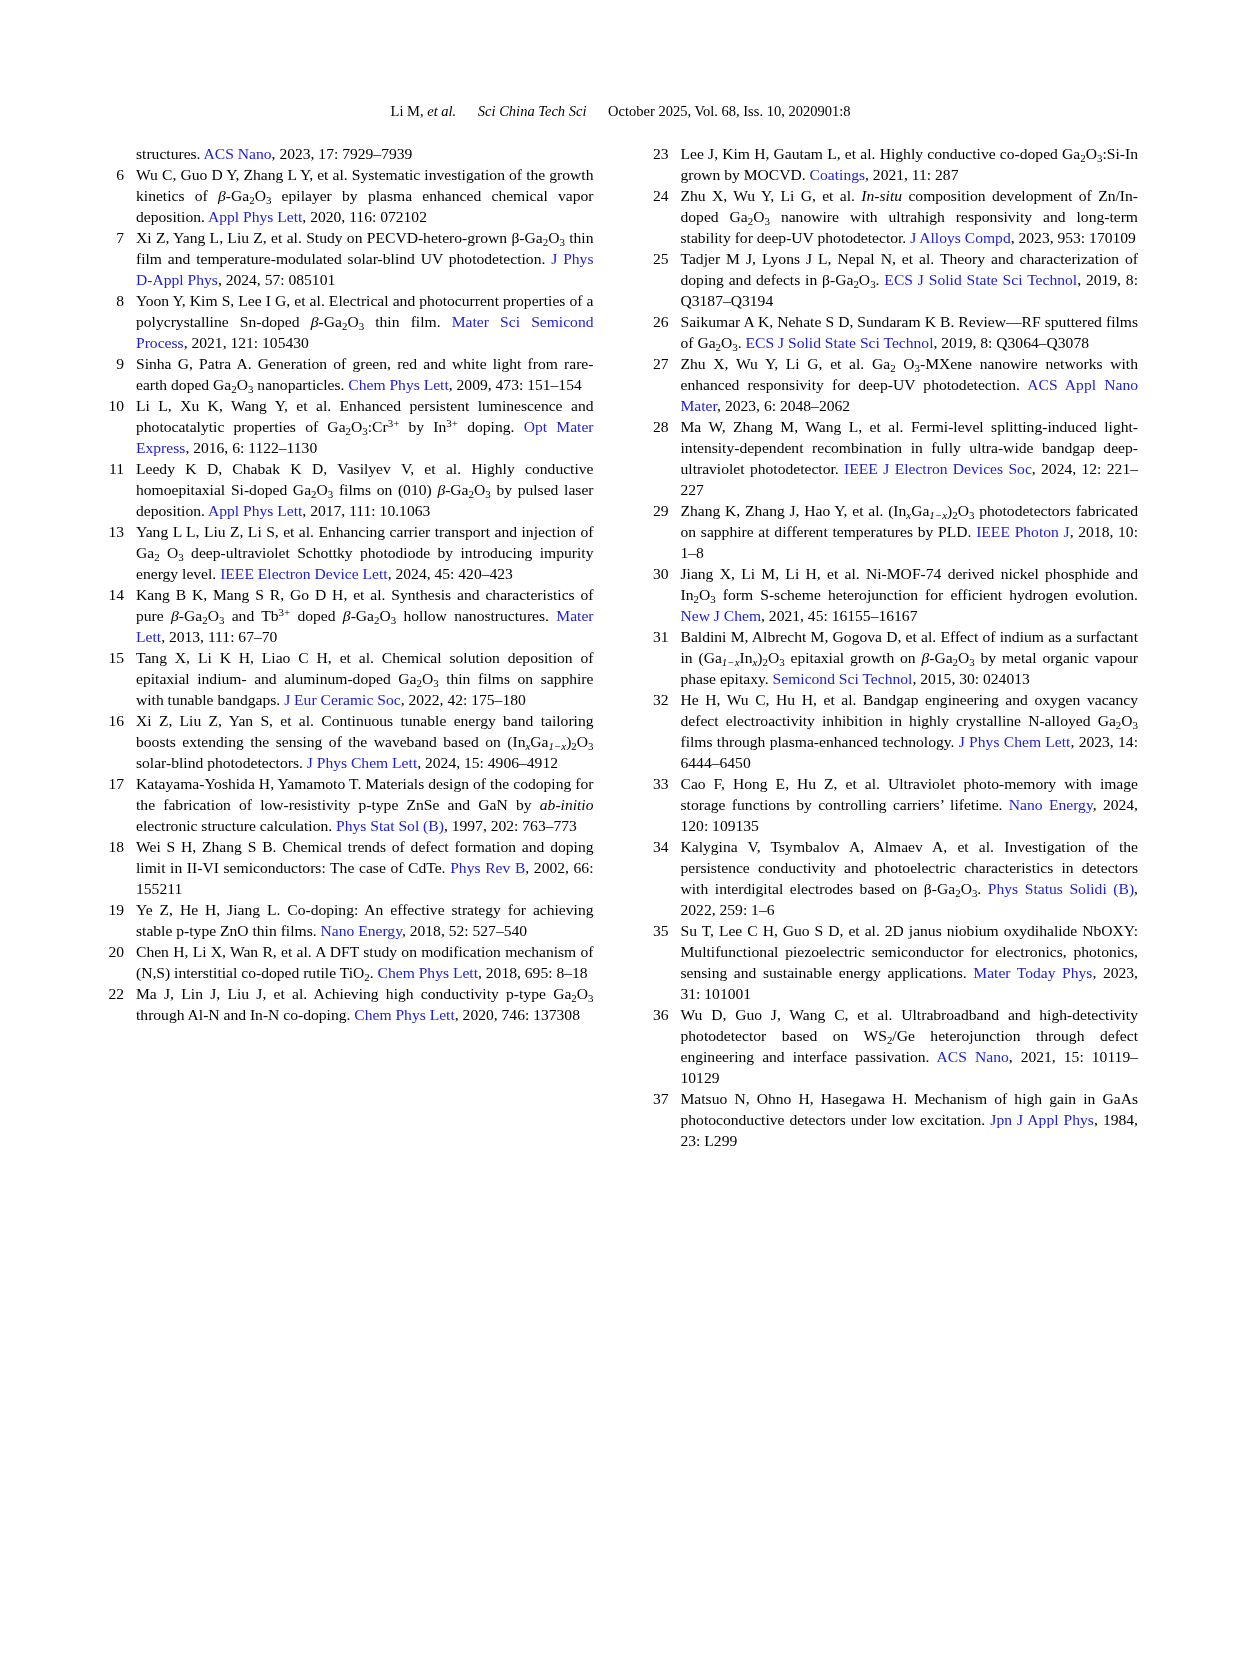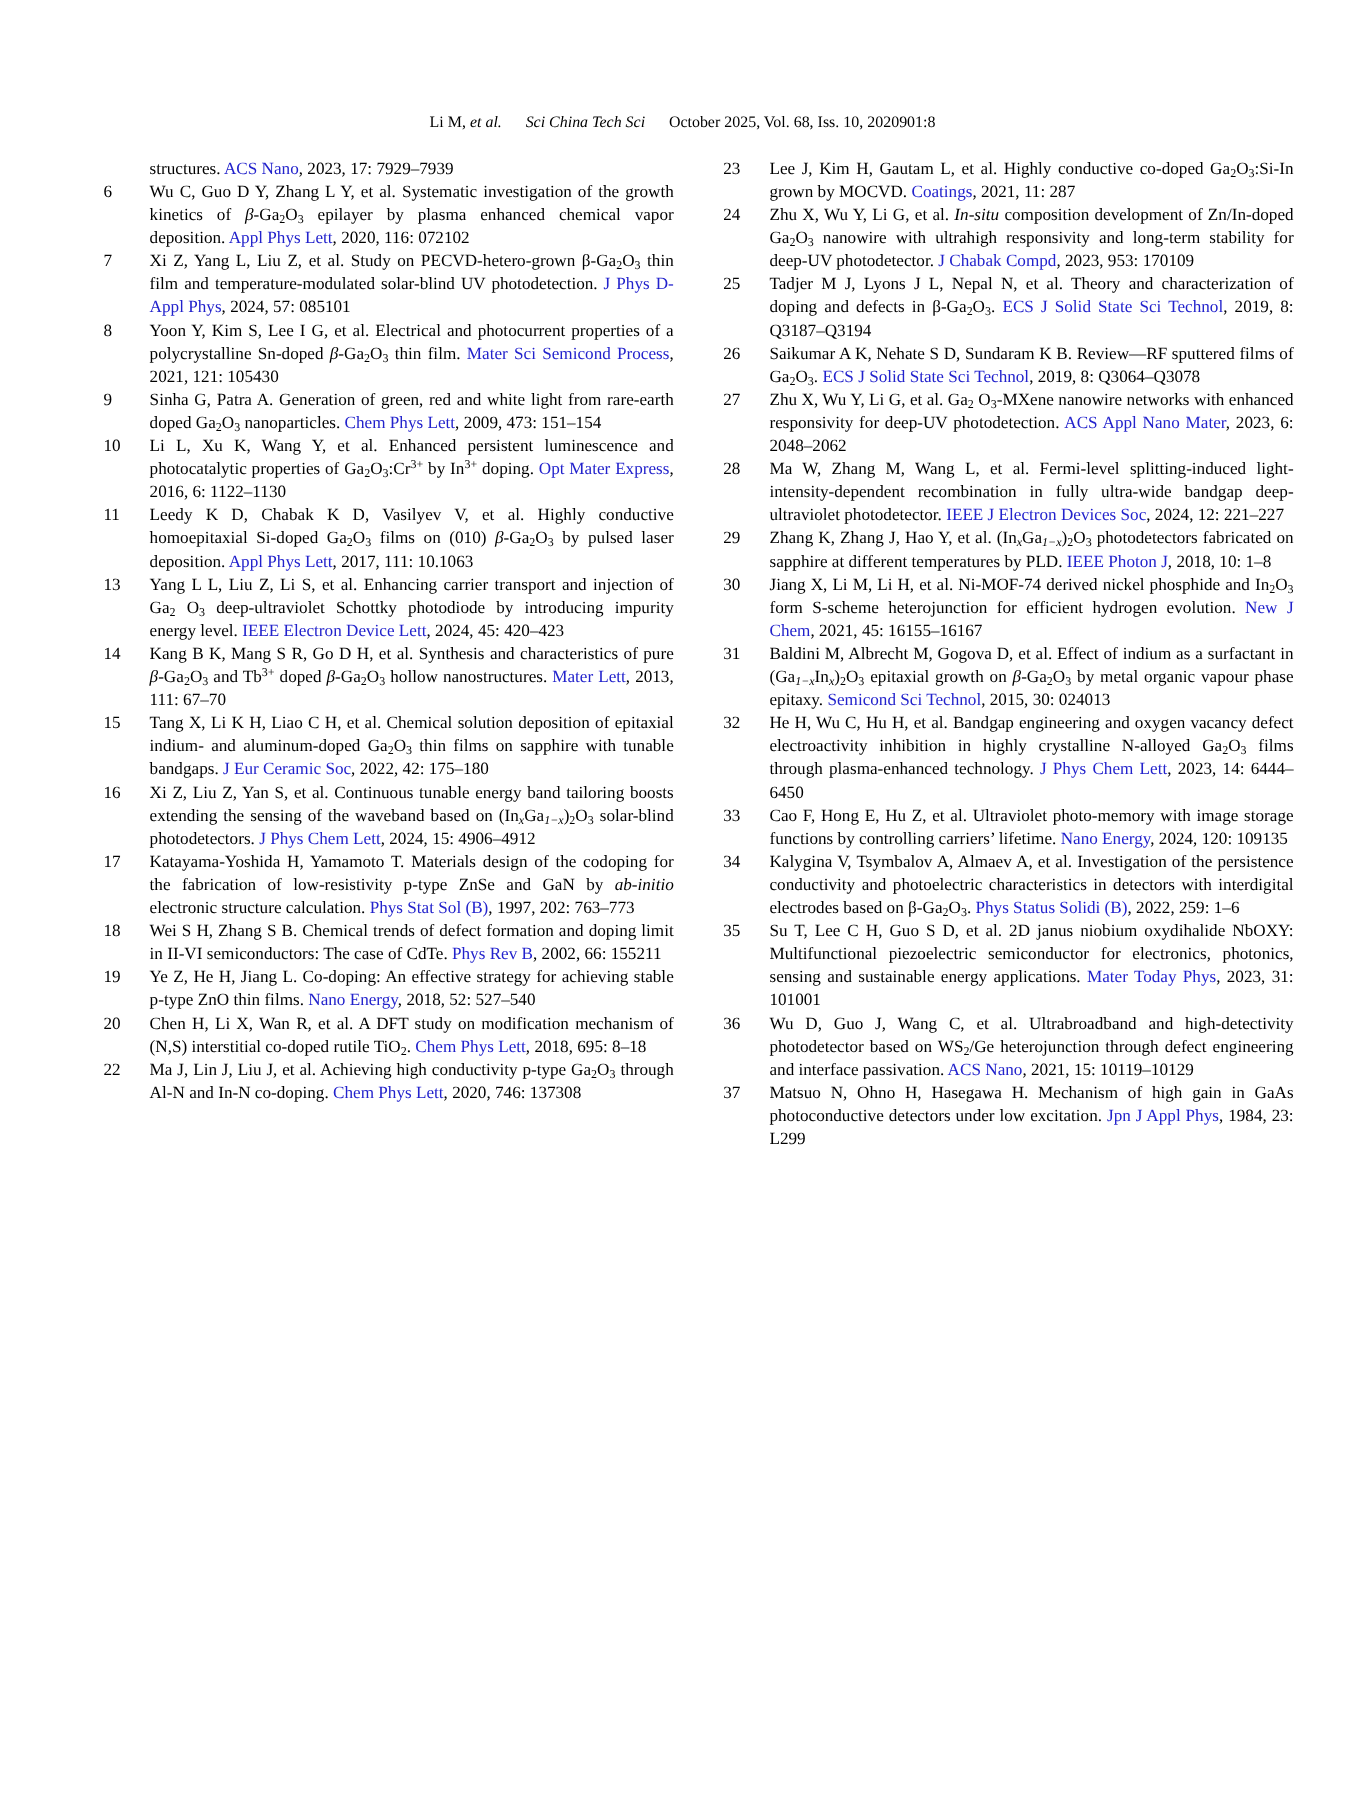--- a/index.html
+++ b/index.html
@@ -16,33 +16,33 @@
     font-size:14.5px;
     line-height:17px;
     white-space:nowrap;
     font-family:Liberation Serif, serif;
   }
   .header .hpart{margin:0 9px;}
   .header .it{font-style:italic;}
   .columns{
     display:flex;
     gap:45px;
-    padding:23px 65px 0 94px;
+    padding:23px 103px 0 94px;
     box-sizing:border-box;
   }
   .col{flex:1 1 0;min-width:0;}
   .ref{
     display:flex;
     align-items:flex-start;
     font-size:15.6px;
     line-height:21px;
   }
   .ref .num{
     flex:0 0 30px;
-    text-align:left;
+    text-align:right;
     padding-right:12px;
     box-sizing:content-box;
   }
   .ref .body{
     flex:1 1 auto;
     text-align:justify;
     text-justify:inter-word;
     min-width:0;
   }
   .lnk{
@@ -131,21 +131,21 @@
           <span class="body"><span>Ma J, Lin J, Liu J, et al. Achieving high conductivity p-type Ga</span><sub>2</sub><span>O</span><sub>3</sub><span> through Al-N and In-N co-doping. </span><a class="lnk">Chem Phys Lett</a><span>, 2020, 746: 137308</span></span>
         </div>
       </div>
     <div class="col" id="col-right">
         <div class="ref">
           <span class="num">23</span>
           <span class="body"><span>Lee J, Kim H, Gautam L, et al. Highly conductive co-doped Ga</span><sub>2</sub><span>O</span><sub>3</sub><span>:Si-In grown by MOCVD. </span><a class="lnk">Coatings</a><span>, 2021, 11: 287</span></span>
         </div>
         <div class="ref">
           <span class="num">24</span>
-          <span class="body"><span>Zhu X, Wu Y, Li G, et al. </span><span class="it">In-situ</span><span> composition development of Zn/In-doped Ga</span><sub>2</sub><span>O</span><sub>3</sub><span> nanowire with ultrahigh responsivity and long-term stability for deep-UV photodetector. </span><a class="lnk">J Chabak Compd</a><span>, 2023, 953: 170109</span></span>
+          <span class="body"><span>Zhu X, Wu Y, Li G, et al. </span><span class="it">In-situ</span><span> composition development of Zn/In-doped Ga</span><sub>2</sub><span>O</span><sub>3</sub><span> nanowire with ultrahigh responsivity and long-term stability for deep-UV photodetector. </span><a class="lnk">J Alloys Compd</a><span>, 2023, 953: 170109</span></span>
         </div>
         <div class="ref">
           <span class="num">25</span>
           <span class="body"><span>Tadjer M J, Lyons J L, Nepal N, et al. Theory and characterization of doping and defects in β-Ga</span><sub>2</sub><span>O</span><sub>3</sub><span>. </span><a class="lnk">ECS J Solid State Sci Technol</a><span>, 2019, 8: Q3187–Q3194</span></span>
         </div>
         <div class="ref">
           <span class="num">26</span>
           <span class="body"><span>Saikumar A K, Nehate S D, Sundaram K B. Review—RF sputtered films of Ga</span><sub>2</sub><span>O</span><sub>3</sub><span>. </span><a class="lnk">ECS J Solid State Sci Technol</a><span>, 2019, 8: Q3064–Q3078</span></span>
         </div>
         <div class="ref">

